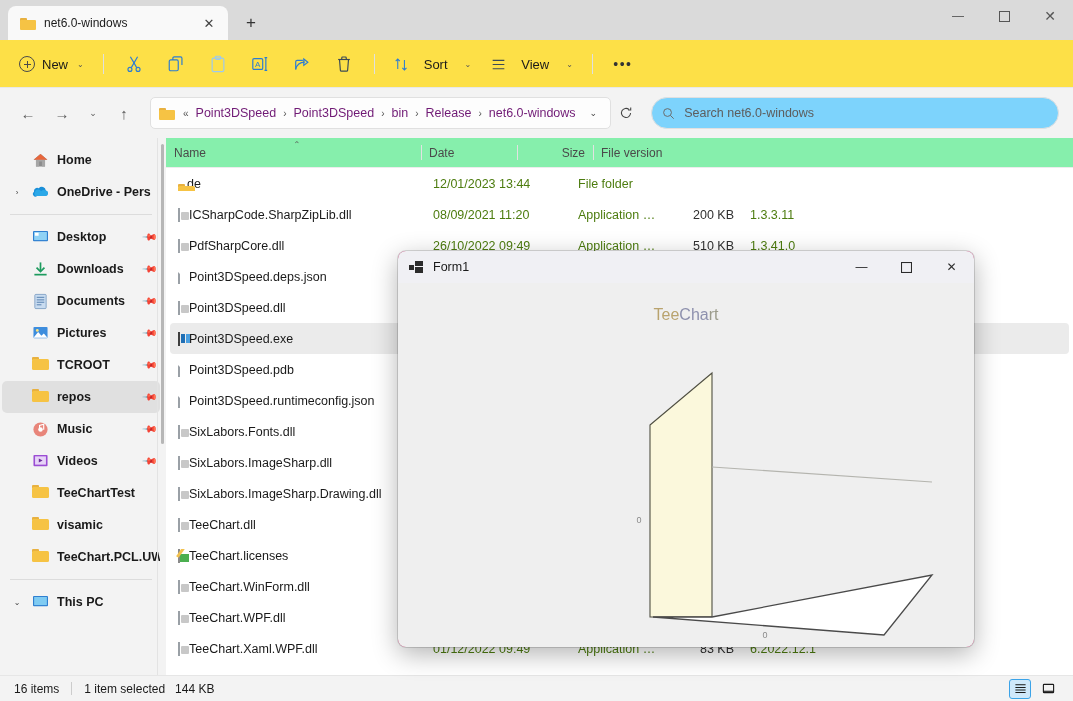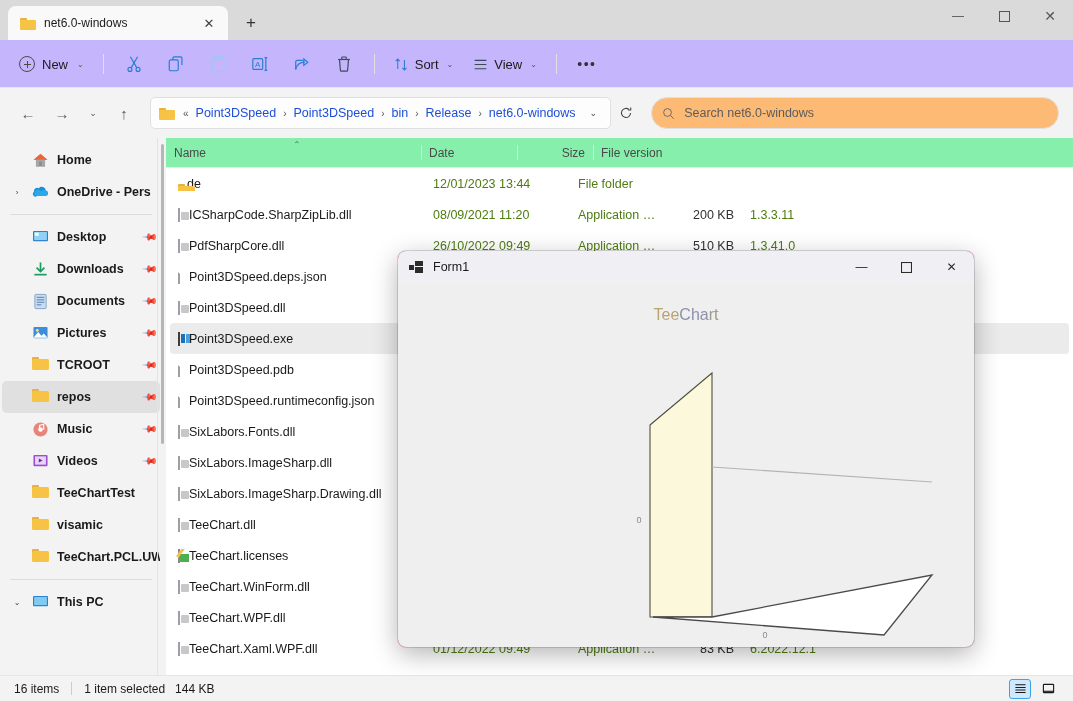--- a/index.html
+++ b/index.html
@@ -57,21 +57,21 @@
   }
   .wc {
     width: 46px; height: 32px; display: flex;
     align-items: center; justify-content: center;
     color: #555; font-size: 12px;
   }
   .wc.close-btn { font-size: 14px; }
 
   
   .cmdbar {
-    height: 48px; background: #c4b5fd;
+    height: 48px; background: #fde047;
     display: flex; align-items: center; padding: 0 12px; gap: 2px;
     position: relative;
   }
   .cmdbar::after {
     content:""; position:absolute; left:0; right:0; bottom:0;
     height:1px; background:#e8e8e8;
   }
   .newbtn {
     height: 32px; border-radius: 5px; display: flex; align-items: center;
     gap: 7px; padding: 0 9px 0 7px; font-size: 13px; color: #1a1a1a;
@@ -87,21 +87,21 @@
   .circle-plus::after  { top:3.5px; left:7.1px; height:7px; width:1.3px; }
   .chev { font-size: 8px; color: #555; margin-left: 2px; }
   .vsep { width:1px; height:20px; background:#e0e0e0; margin:0 8px; }
   .cbtn {
     width: 40px; height: 32px; border-radius: 5px;
     display:flex; align-items:center; justify-content:center;
   }
   .cbtn svg { display:block; }
   .tbtn {
     height:32px; border-radius:5px; display:flex; align-items:center;
-    gap:6px; padding:0 9px; font-size:13px; color:#1a1a1a;
+    gap:15px; padding:0 9px; font-size:13px; color:#1a1a1a;
   }
   .dots { letter-spacing:1.5px; font-size:14px; color:#333; line-height:1; }
 
   
   .navbar {
     height: 50px; background:#f3f3f3; display:flex; align-items:center;
     padding: 0 12px; gap: 2px;
   }
   .navbtn {
     width: 32px; height: 32px; border-radius: 5px;
@@ -118,30 +118,30 @@
     width: 16px; height: 13px; position:relative; flex:none; margin-right:6px;
   }
   .crumb-folder::before {
     content:""; position:absolute; left:0; top:1px;
     width:7px; height:3px; background:#e8b140; border-radius:1px 1px 0 0;
   }
   .crumb-folder::after {
     content:""; position:absolute; left:0; top:3px;
     width:16px; height:10px; background:#f6c344; border-radius:1px;
   }
-  .crumb { font-size:12.5px; color:#1d4ed8; padding:3px 5px; border-radius:3px;
+  .crumb { font-size:12.5px; color:#701a75; padding:3px 5px; border-radius:3px;
            white-space:nowrap; }
   .crumb-sep { font-size:10px; color:#555; padding:0 2px; }
   .crumb-spacer { flex:1; }
   .crumb-chev { font-size:9px; color:#444; padding:0 9px; }
   .refresh { width:26px; display:flex; align-items:center; justify-content:center;
              color:#444; font-size:13px; }
   .searchbox {
     flex:1; height:32px; margin-left:10px; margin-right:2px;
-    background:#fdba74; border:1px solid #e0e0e0; border-radius:16px;
+    background:#7dd3fc; border:1px solid #e0e0e0; border-radius:16px;
     display:flex; align-items:center; padding:0 10px; gap:9px;
   }
   .searchbox .ph { font-size:12.5px; color:#5d5d5d; }
 
   
   .body { flex:1; display:flex; min-height:0; position:relative; }
 
   
   .sidebar {
     width:166px; background:#f3f3f3; padding-top:6px;

